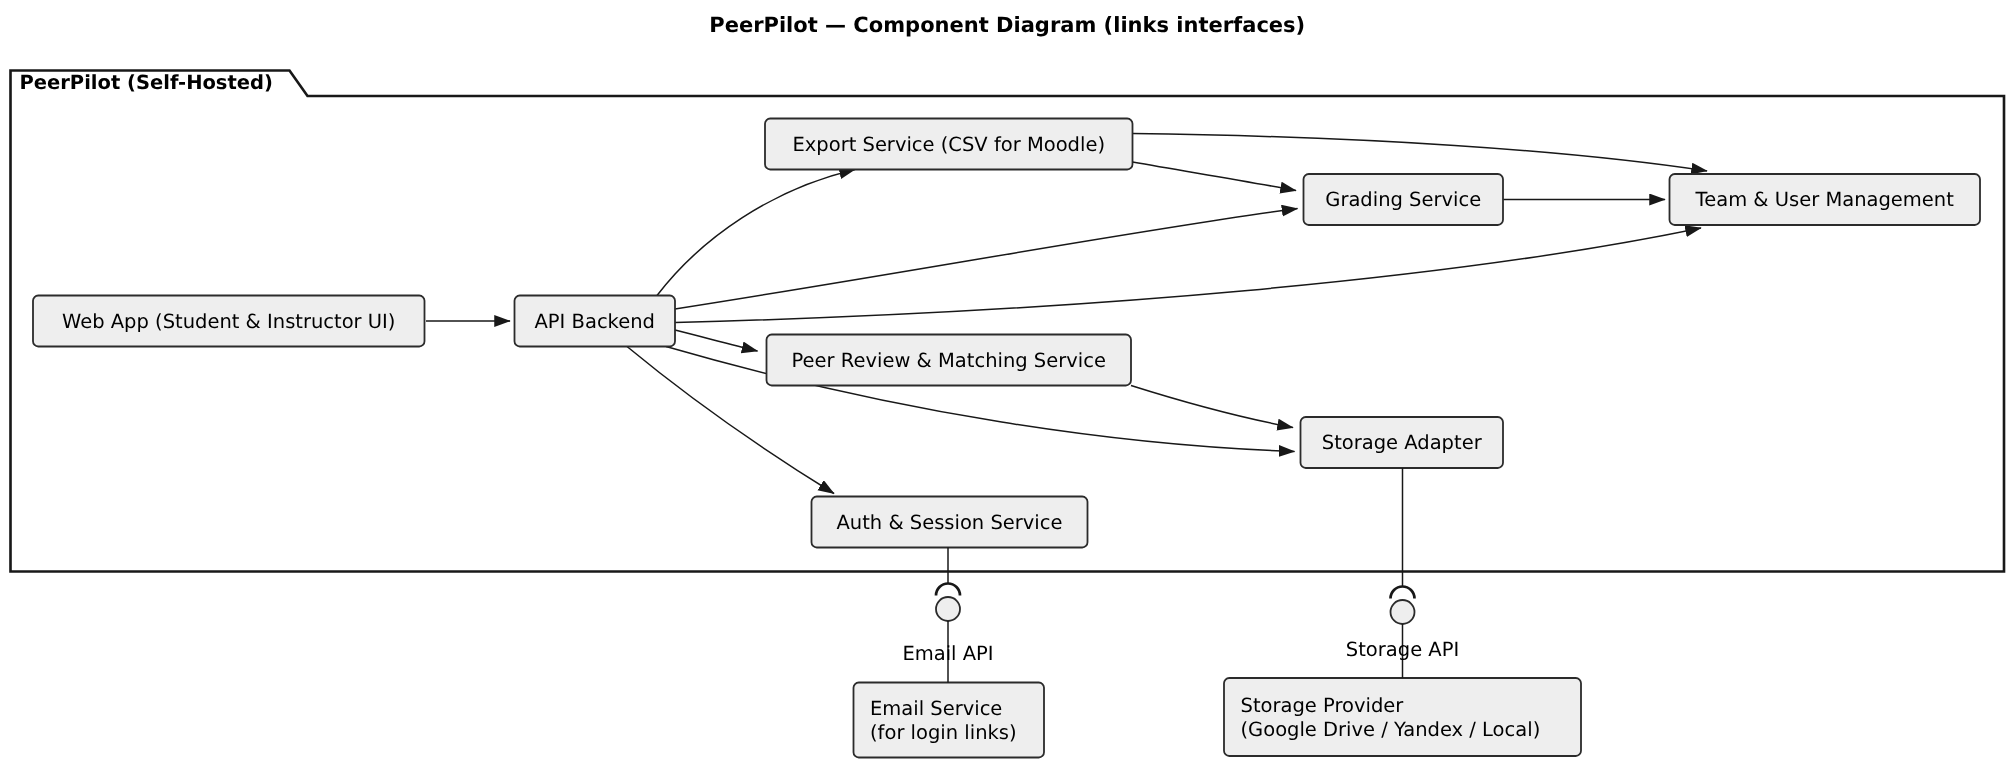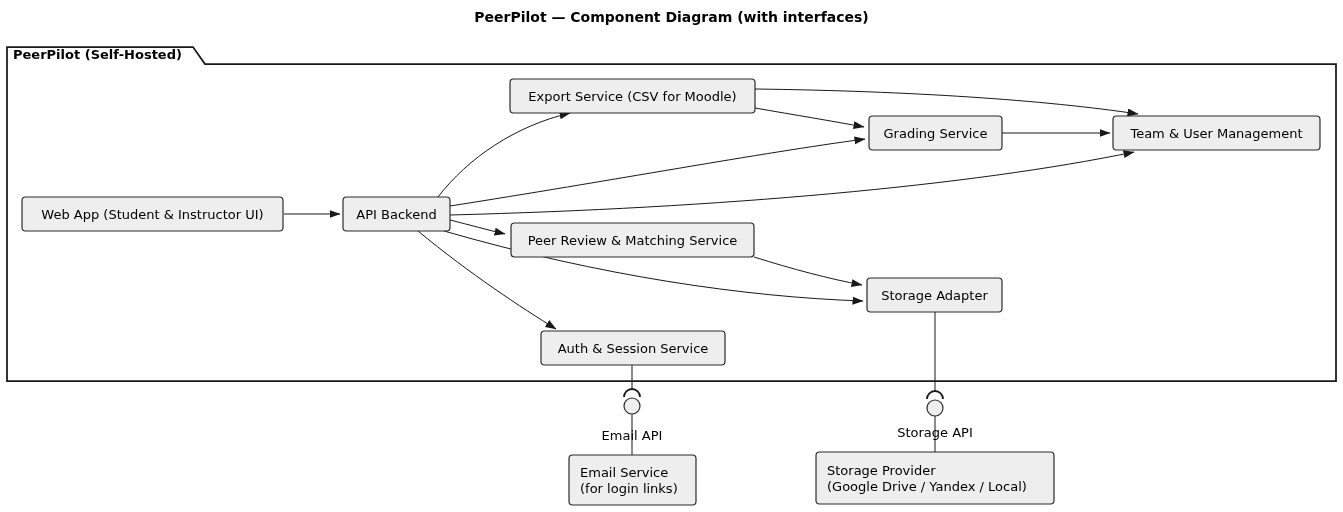--- a/index.html
+++ b/index.html
@@ -8,21 +8,21 @@
   .diagram-title{position:absolute;top:9px;left:0;width:100%;text-align:center;
          font-size:14px;font-weight:bold;color:#000;}
   svg{position:absolute;top:0;left:0;}
   svg text{font-family:"DejaVu Sans","Liberation Sans",sans-serif;font-size:13px;fill:#000000;}
   svg text.pkg-label{font-weight:bold;}
 </style>
 </head>
 <body>
 
 <div class="stage">
-  <div class="diagram-title">PeerPilot — Component Diagram (with interfaces)</div>
+  <div class="diagram-title">PeerPilot — Component Diagram (links interfaces)</div>
   <svg width="1343" height="512" viewBox="0 0 1343 512">
       <defs>
         <marker id="arw" markerWidth="12" markerHeight="9" refX="10.5" refY="4" orient="auto" markerUnits="userSpaceOnUse">
           <path d="M0,0 L11,4 L0,8 Z" fill="#181818"></path>
         </marker>
       </defs>
       <g>
         <path d="M 7 381 L 7 47 L 193 47 L 205 64 L 1336 64 L 1336 381 Z" fill="#ffffff" stroke="#181818" stroke-width="1.75"></path>
         <text x="13" y="59" class="pkg-label">PeerPilot (Self-Hosted)</text>
       </g>

